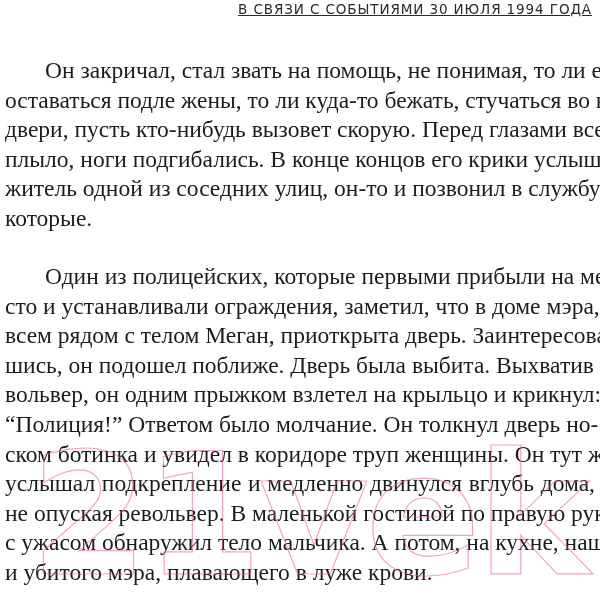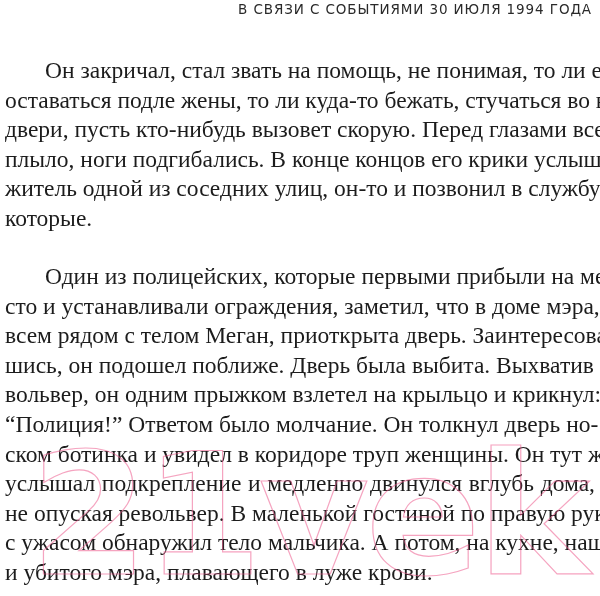--- a/index.html
+++ b/index.html
@@ -16,20 +16,21 @@
     }
     .running-header {
       position: absolute;
       top: 1px;
       right: 8px;
       font-family: "DejaVu Sans", "Liberation Sans", sans-serif;
       font-size: 13.5px;
       letter-spacing: 0.9px;
       color: #2a2a2a;
       white-space: nowrap;
+      text-decoration: underline;
     }
     .page-body {
       position: absolute;
       left: 5px;
       width: 590px;
       font-family: "Liberation Serif", "DejaVu Serif", serif;
       font-size: 23.5px;
       line-height: 29.6px;
       color: #1c1c1c;
     }

